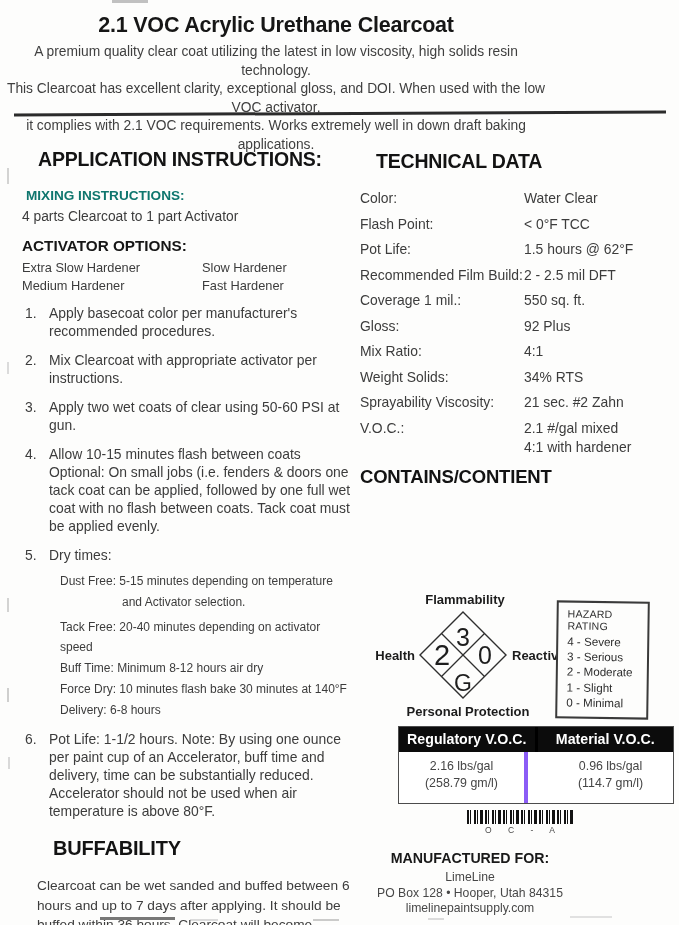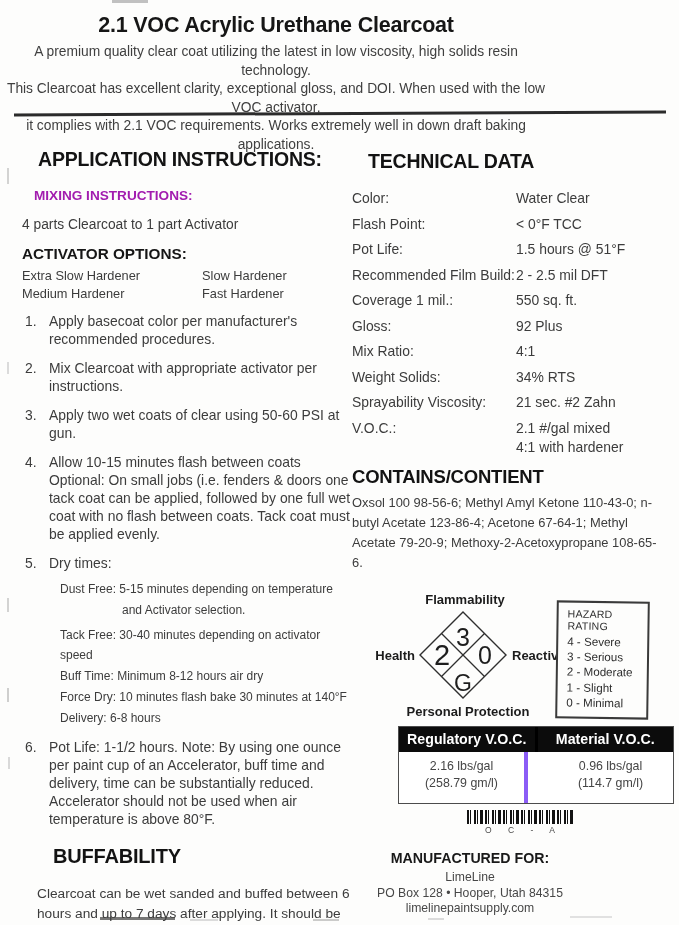--- a/index.html
+++ b/index.html
@@ -10,36 +10,36 @@
   }
   
   .header{position:absolute;top:13px;left:0;width:552px;text-align:center;}
   .title{font-size:21.5px;font-weight:700;color:#161616;letter-spacing:-0.2px;margin:0 0 5px;}
   .subtitle div{font-size:13.8px;color:#3f3f3f;line-height:18.5px;}
   .rule{position:absolute;top:112px;left:14px;width:652px;height:3px;background:#2b2b2b;transform:rotate(-0.25deg);}
 
   
   .left-col{position:absolute;left:22px;top:131px;width:334px;}
   .h-big{font-size:19.5px;font-weight:700;color:#131313;letter-spacing:-0.2px;margin:16px;line-height:24px;}
-  .h-mix{font-size:13.6px;font-weight:700;color:#a21caf;margin:12px;line-height:17px;}
+  .h-mix{font-size:13.6px;font-weight:700;color:#0f766e;margin:4px;line-height:17px;}
   .mix-text{font-size:13.8px;line-height:18px;}
   .h-act{font-size:15.3px;font-weight:700;color:#161616;margin:10px 0 3px;line-height:20px;}
   .hardeners{display:grid;grid-template-columns:180px 1fr;grid-auto-flow:column;grid-template-rows:repeat(2,17.5px);font-size:12.8px;line-height:17.5px;}
   .steps{margin-top:10px;}
   .step{display:flex;margin-bottom:11px;font-size:13.9px;line-height:18px;}
   .step-num{width:24px;flex:none;padding-left:3px;}
   .step-text{flex:1;}
   .dry-lines{margin:-4px 0 10px;}
   .dry-line{font-size:12px;line-height:20px;margin-left:38px;margin-bottom:1px;}
   .dry-line.indent{margin-left:100px;margin-bottom:5px;}
   .sub-section{margin-top:10px;margin-left:15px;width:318px;}
   .body-text{font-size:13.7px;line-height:19.5px;margin-top:1px;}
 
   
-  .right-col{position:absolute;left:352px;top:133px;width:315px;}
+  .right-col{position:absolute;left:360px;top:133px;width:315px;}
   .tech-rows{margin-top:6px;}
   .tech-row{display:flex;font-size:13.9px;line-height:19px;margin-bottom:6.5px;}
   .tech-label{width:164px;flex:none;}
   .tech-value{flex:1;}
   .contains-h{font-size:18.5px;font-weight:700;color:#131313;margin:8px 0 4px;line-height:24px;letter-spacing:-0.2px;}
   .contains-text{font-size:12.9px;line-height:20px;}
 
   
   .hazard-svg{position:absolute;left:365px;top:588px;}
   .rating-box{position:absolute;left:556px;top:601px;width:80px;border:2px solid #3a3a3a;transform:rotate(0.8deg);padding:5px 0 7px 9px;background:#fdfdfc;}
@@ -145,21 +145,21 @@
           <div class="step-num">5.</div>
           <div class="step-text">Dry times:</div>
         </div>
       </div>
     <div class="dry-lines">
 
         <div class="dry-line">Dust Free: 5-15 minutes depending on temperature</div>
 
         <div class="dry-line indent">and Activator selection.</div>
 
-        <div class="dry-line">Tack Free: 30-40 minutes depending on activator speed</div>
+        <div class="dry-line">Tack Free: 20-40 minutes depending on activator speed</div>
 
         <div class="dry-line">Buff Time: Minimum 8-12 hours air dry</div>
 
         <div class="dry-line">Force Dry: 10 minutes flash bake 30 minutes at 140°F</div>
 
         <div class="dry-line">Delivery: 6-8 hours</div>
       </div>
     <div class="step">
       <div class="step-num">6.</div>
       <div class="step-text">Pot Life: 1-1/2 hours. Note: By using one ounce per paint cup of an Accelerator, buff time and delivery, time can be substantially reduced. Accelerator should not be used when air temperature is above 80°F.</div>
@@ -187,21 +187,21 @@
           <div class="tech-label">Flash Point:</div>
           <div class="tech-value">
             <div>&lt; 0°F TCC</div>
             <div></div>
           </div>
         </div>
 
         <div class="tech-row">
           <div class="tech-label">Pot Life:</div>
           <div class="tech-value">
-            <div>1.5 hours @ 51°F</div>
+            <div>1.5 hours @ 62°F</div>
             <div></div>
           </div>
         </div>
 
         <div class="tech-row">
           <div class="tech-label">Recommended Film Build:</div>
           <div class="tech-value">
             <div>2 - 2.5 mil DFT</div>
             <div></div>
           </div>
@@ -249,21 +249,20 @@
 
         <div class="tech-row">
           <div class="tech-label">V.O.C.:</div>
           <div class="tech-value">
             <div>2.1 #/gal mixed</div>
             <div>4:1 with hardener</div>
           </div>
         </div>
       </div>
     <h2 class="contains-h">CONTAINS/CONTIENT</h2>
-    <div class="contains-text">Oxsol 100 98-56-6; Methyl Amyl Ketone 110-43-0; n-butyl Acetate 123-86-4; Acetone 67-64-1; Methyl Acetate 79-20-9; Methoxy-2-Acetoxypropane 108-65-6.</div>
   </section>
 
   <svg class="hazard-svg" width="300" height="132" viewBox="0 0 300 132">
     <polygon points="98,24 141,67 98,110 55,67" fill="none" stroke="#2f2f2f" stroke-width="1.4"></polygon>
     <line x1="76.5" y1="45.5" x2="119.5" y2="88.5" stroke="#2f2f2f" stroke-width="1.2"></line>
     <line x1="119.5" y1="45.5" x2="76.5" y2="88.5" stroke="#2f2f2f" stroke-width="1.2"></line>
     <text x="98" y="58" font-size="25" fill="#1e1e1e" text-anchor="middle">3</text>
     <text x="77" y="77" font-size="29" fill="#1e1e1e" text-anchor="middle">2</text>
     <text x="120" y="76" font-size="25" fill="#1e1e1e" text-anchor="middle">0</text>
     <text x="98" y="103" font-size="23" fill="#1e1e1e" text-anchor="middle">G</text>

